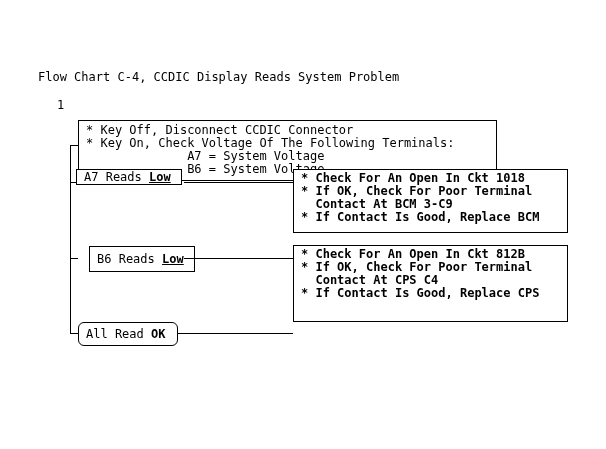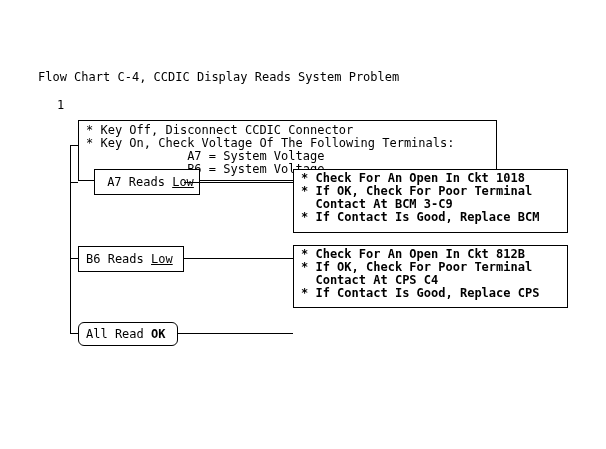--- a/index.html
+++ b/index.html
@@ -47,31 +47,31 @@
     height: 61px;
     padding: 3px 0 0 7px;
     margin-top: 24px;
   }
   .cond {
     display: flex;
     align-items: center;
     padding-left: 7px;
   }
   .cond span { white-space: pre; }
-  .cond-a7 { left: 94px; top: 169px; width: 106px; height: 26px; justify-content: center; }
-  .cond-b6 { left: 78px; top: 246px; width: 106px; height: 26px; }
+  .cond-a7 { left: 76px; top: 169px; width: 106px; height: 16px; }
+  .cond-b6 { left: 89px; top: 246px; width: 106px; height: 26px; }
   .cond-ok { left: 78px; top: 322px; width: 100px; height: 24px; border-radius: 6px; }
   .action {
     padding: 2px 0 0 7px;
     font-weight: bold;
   }
   .action-a7 { left: 293px; top: 169px; width: 275px; height: 64px; }
-  .action-b6 { left: 293px; top: 245px; width: 275px; height: 63px; }
+  .action-b6 { left: 293px; top: 245px; width: 275px; height: 77px; }
   .action-ok { left: 293px; top: 320px; width: 277px; height: 54px; padding-top: 5px; }
-  .u { text-decoration: underline; }
+  .u { text-decoration: underline; font-weight: bold; }
   .b { font-weight: bold; }
 </style>
 </head>
 <body>
 
 <div class="canvas">
 
   <div class="title">Flow Chart C-4, CCDIC Display Reads System Problem</div>
 
   <div class="step-num">1</div>

